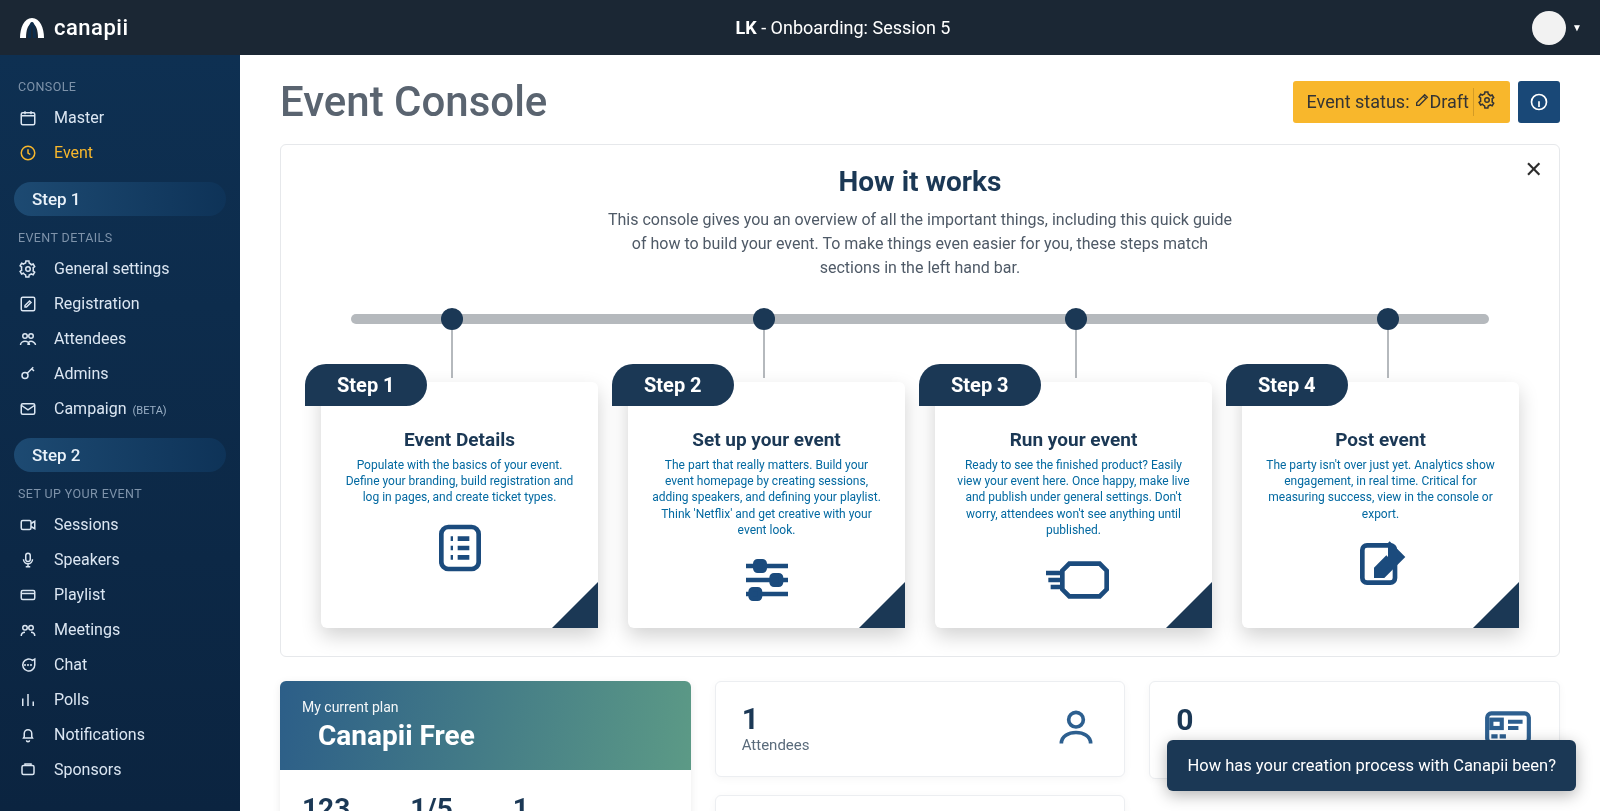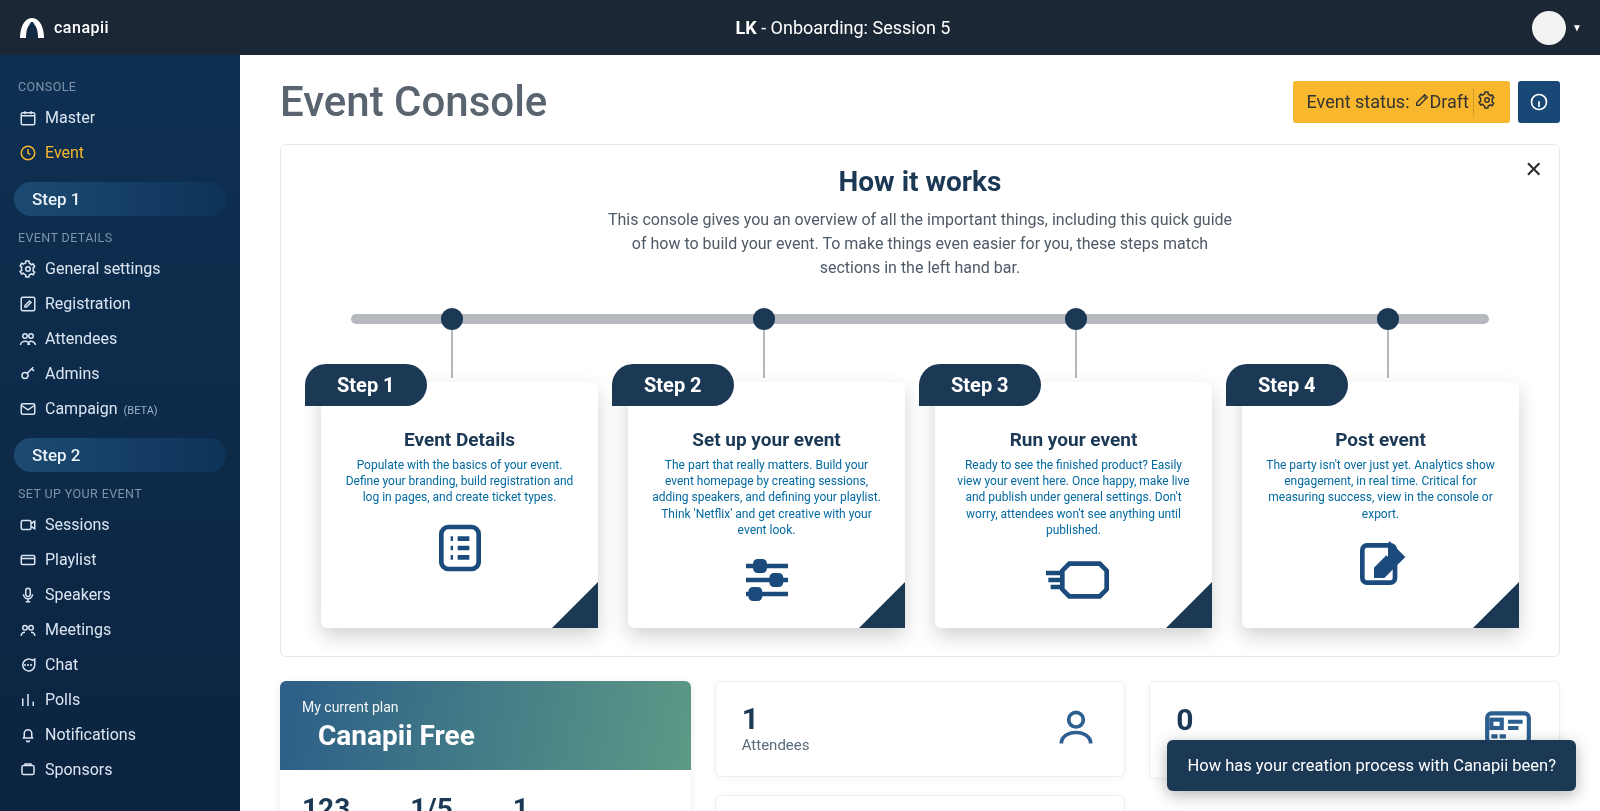--- a/index.html
+++ b/index.html
@@ -23,21 +23,21 @@
   position: relative;
 }
 .brand {
   display: flex;
   align-items: center;
   gap: 8px;
 }
 .brand-icon svg { display:block; }
 .brand-text {
   color: #fff;
-  font-size: 16px;
+  font-size: 22px;
   font-weight: 500;
   letter-spacing: 0.5px;
 }
 .top-title {
   position: absolute;
   left: 50%;
   transform: translateX(-30%);
   color: #fff;
   font-size: 18px;
 }
@@ -78,21 +78,21 @@
 .side-section-label {
   font-size: 12.5px;
   letter-spacing: 0.4px;
   color: #7e93aa;
   padding: 10px 18px 6px;
 }
 
 .side-item {
   display: flex;
   align-items: center;
-  gap: 7px;
+  gap: 16px;
   padding: 8px 18px;
   font-size: 16px;
   color: #dbe6f2;
   cursor: pointer;
 }
 .side-item .icon {
   width: 20px;
   display: flex;
   align-items: center;
   justify-content: center;
@@ -469,34 +469,34 @@
           <svg width="18" height="18" viewBox="0 0 24 24" fill="none" stroke="currentColor" stroke-width="2">
             <rect x="3" y="6" width="13" height="12" rx="2"></rect>
             <path d="M16 10l5-3v10l-5-3"></path>
           </svg>
         </span>
       <span>Sessions</span>
     </div>
     <div class="side-item">
       <span class="icon">
           <svg width="18" height="18" viewBox="0 0 24 24" fill="none" stroke="currentColor" stroke-width="2">
+            <rect x="9" y="3" width="6" height="11" rx="3"></rect>
+            <path d="M6 11a6 6 0 0 0 12 0M12 17v4M9 21h6"></path>
+          </svg>
+        </span>
+      <span>Speakers</span>
+    </div>
+    <div class="side-item">
+      <span class="icon">
+          <svg width="18" height="18" viewBox="0 0 24 24" fill="none" stroke="currentColor" stroke-width="2">
             <rect x="3" y="6" width="18" height="12" rx="2"></rect>
             <path d="M3 10h18"></path>
           </svg>
         </span>
       <span>Playlist</span>
-    </div>
-    <div class="side-item">
-      <span class="icon">
-          <svg width="18" height="18" viewBox="0 0 24 24" fill="none" stroke="currentColor" stroke-width="2">
-            <rect x="9" y="3" width="6" height="11" rx="3"></rect>
-            <path d="M6 11a6 6 0 0 0 12 0M12 17v4M9 21h6"></path>
-          </svg>
-        </span>
-      <span>Speakers</span>
     </div>
     <div class="side-item">
       <span class="icon">
           <svg width="18" height="18" viewBox="0 0 24 24" fill="none" stroke="currentColor" stroke-width="2">
             <circle cx="8" cy="9" r="3"></circle>
             <circle cx="16" cy="9" r="3"></circle>
             <path d="M3 20c0-3 2-5 5-5M21 20c0-3-2-5-5-5"></path>
           </svg>
         </span>
       <span>Meetings</span>

